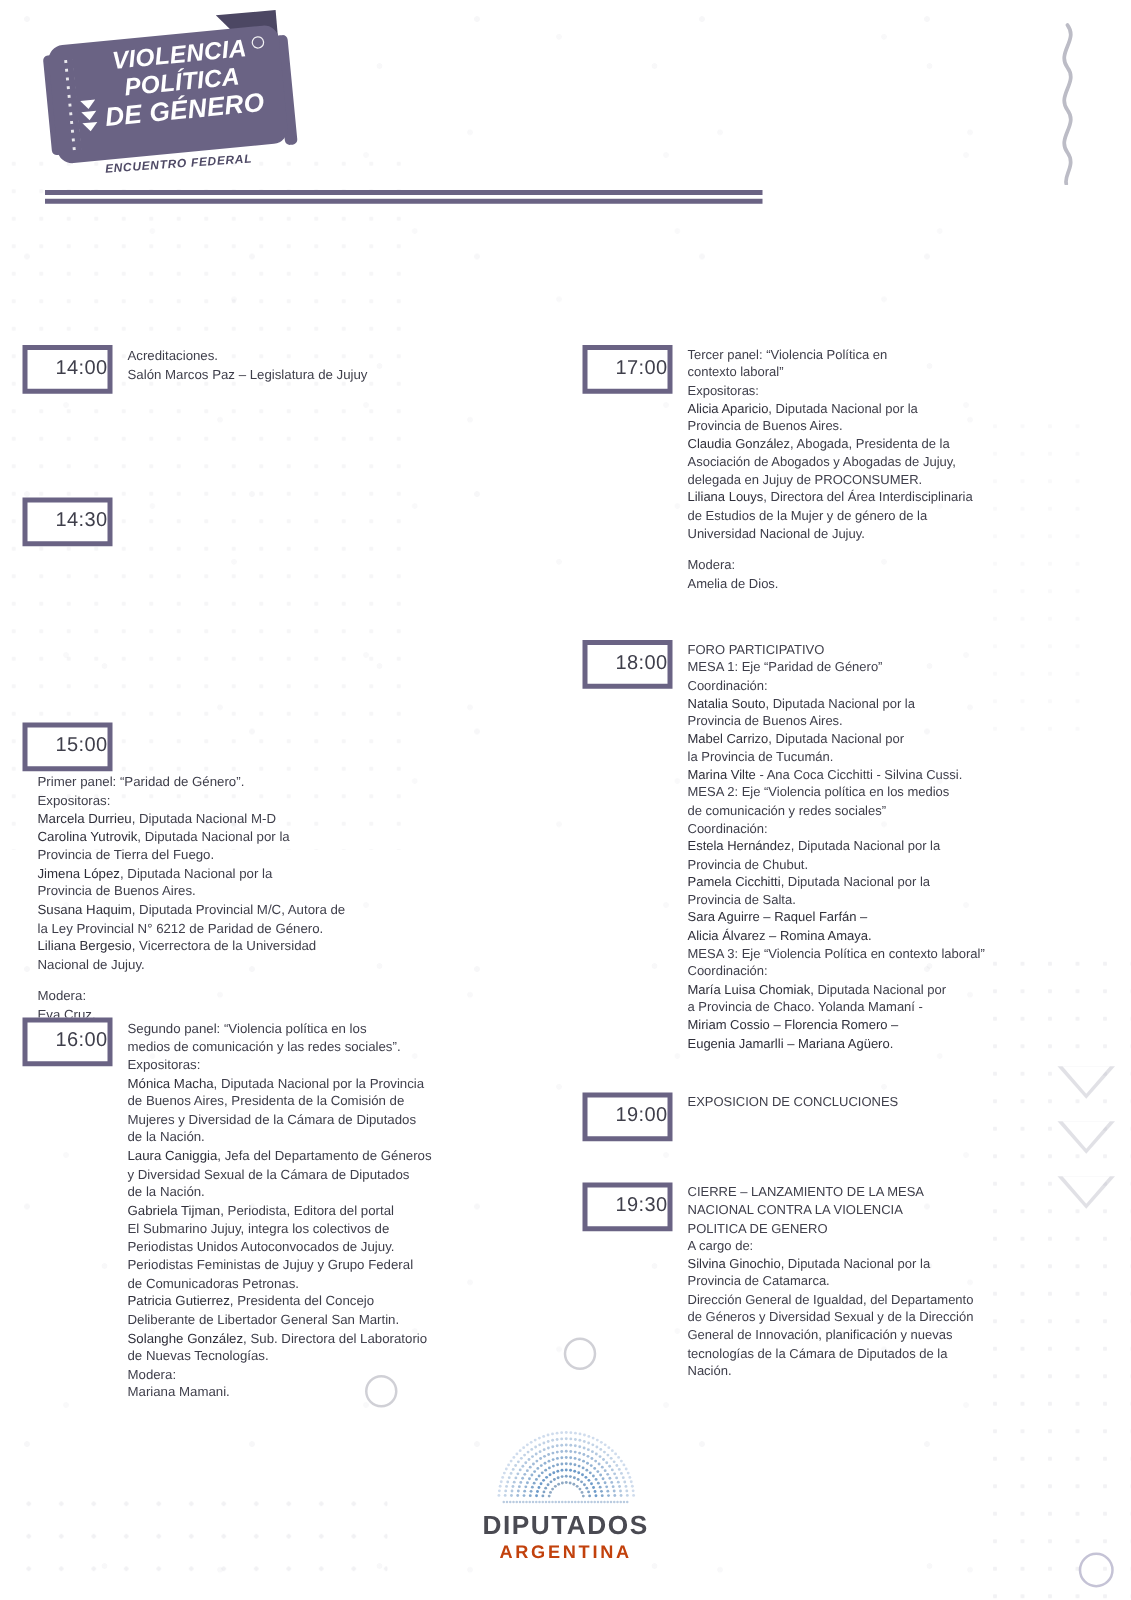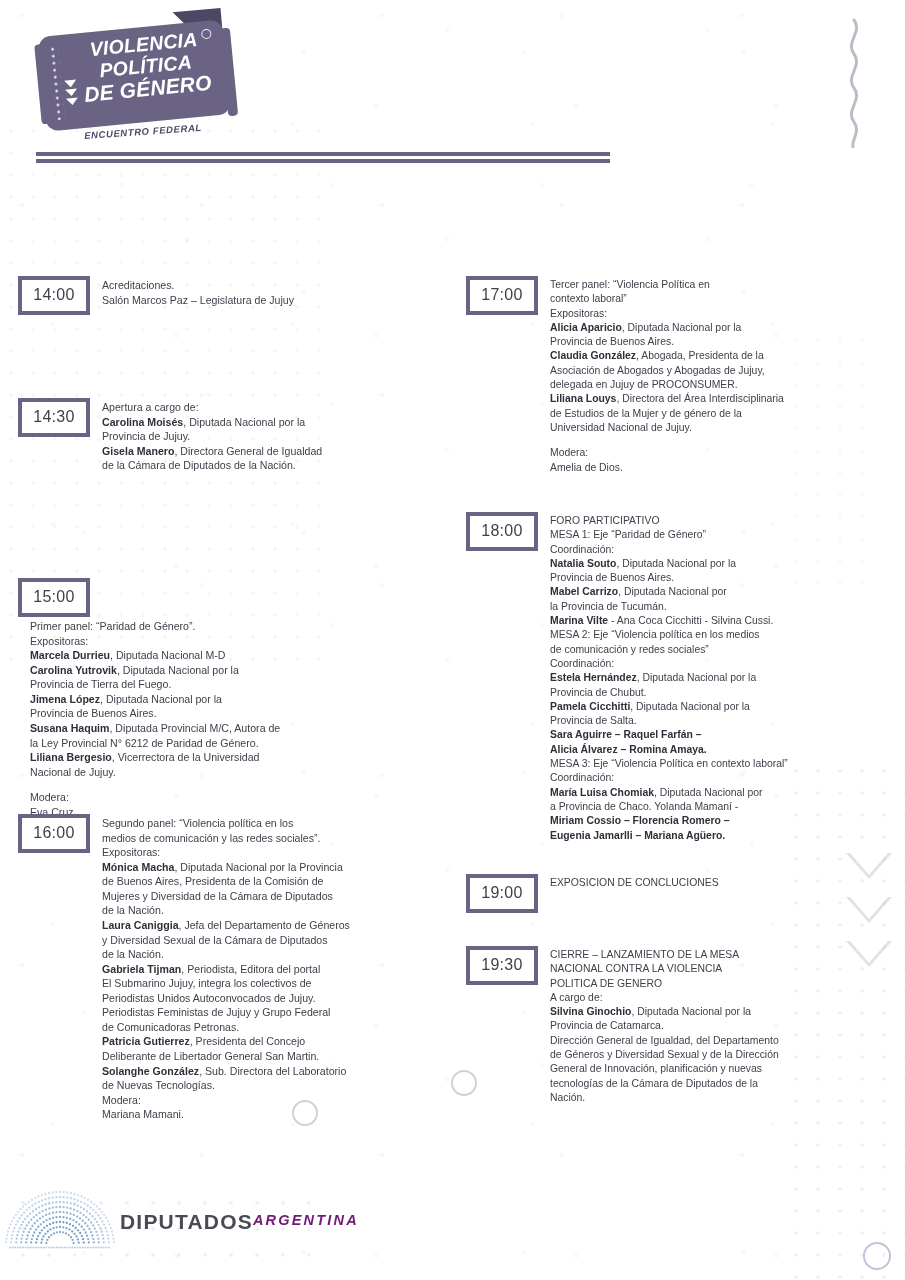--- a/index.html
+++ b/index.html
@@ -172,55 +172,54 @@
     align-items: flex-start;
   }
   .time-box {
     flex: 0 0 auto;
     width: 72px;
     border: 4px solid #6a6384;
     background: #ffffff;
     color: #3f3f4b;
     font-size: 16px;
     font-weight: normal;
-    text-align: center;
+    text-align: right;
     padding: 6px 0 7px;
     letter-spacing: .3px;
     box-sizing: border-box;
   }
   .item-body {
     margin-left: 12px;
     font-size: 10.6px;
     line-height: 1.375;
     color: #3e3e4a;
     padding-top: 2px;
   }
   .col.right .item-body { font-size: 10.4px; }
   .ln { white-space: pre-wrap; }
-  .ln b { font-weight: bold; color: #2f2f3a; }
+  .ln b { font-weight: normal; color: #2f2f3a; }
   .gap { height: 11px; }
 
   
   .footer {
     position: absolute; left: 0; right: 0; bottom: 30px;
-    display: flex; align-items: center;
+    display: flex; flex-direction: column; align-items: center;
   }
   .hemicycle { width: 120px; height: 62px; display: block; }
   .footer-title {
     margin-top: 5px;
     font-size: 21px; font-weight: bold;
     letter-spacing: 1.2px;
     color: #4a4a52;
   }
   .footer-sub {
     margin-top: 1px;
     font-size: 14.5px; font-weight: bold;
     letter-spacing: 2.2px;
-    color: #701a75;
-    font-style: italic;
+    color: #c2410c;
   }
 </style>
 </head>
 <body>
 
 <div class="bg-texture"></div>
 <div class="dot-field tl"></div>
 <div class="dot-field mr"></div>
 <div class="dot-field br"></div>
 <div class="dot-field bl"></div>
@@ -266,27 +265,20 @@
 <div class="col left" id="col-left" style="position: absolute;">
     <div class="item" style="top: 6px; left: 0px; width: 420px;">
       <div class="time-box">14:00</div>
       <div class="item-body">
         <div class="ln">Acreditaciones.</div>
         <div class="ln">Salón Marcos Paz – Legislatura de Jujuy</div>
       </div>
     </div>
     <div class="item" style="top: 128px; left: 0px; width: 420px;">
       <div class="time-box">14:30</div>
-      <div class="item-body">
-        <div class="ln">Apertura a cargo de:</div>
-        <div class="ln"><b>Carolina Moisés</b>, Diputada Nacional por la</div>
-        <div class="ln">Provincia de Jujuy.</div>
-        <div class="ln"><b>Gisela Manero</b>, Directora General de Igualdad</div>
-        <div class="ln">de la Cámara de Diputados de la Nación.</div>
-      </div>
     </div>
     <div class="item" style="top: 308px; left: 0px; width: 420px; flex-direction: column;">
       <div class="time-box">15:00</div>
       <div class="item-body">
         <div class="ln">Primer panel: “Paridad de Género”.</div>
         <div class="ln">Expositoras:</div>
         <div class="ln"><b>Marcela Durrieu</b>, Diputada Nacional M-D</div>
         <div class="ln"><b>Carolina Yutrovik</b>, Diputada Nacional por la</div>
         <div class="ln">Provincia de Tierra del Fuego.</div>
         <div class="ln"><b>Jimena López</b>, Diputada Nacional por la</div>

